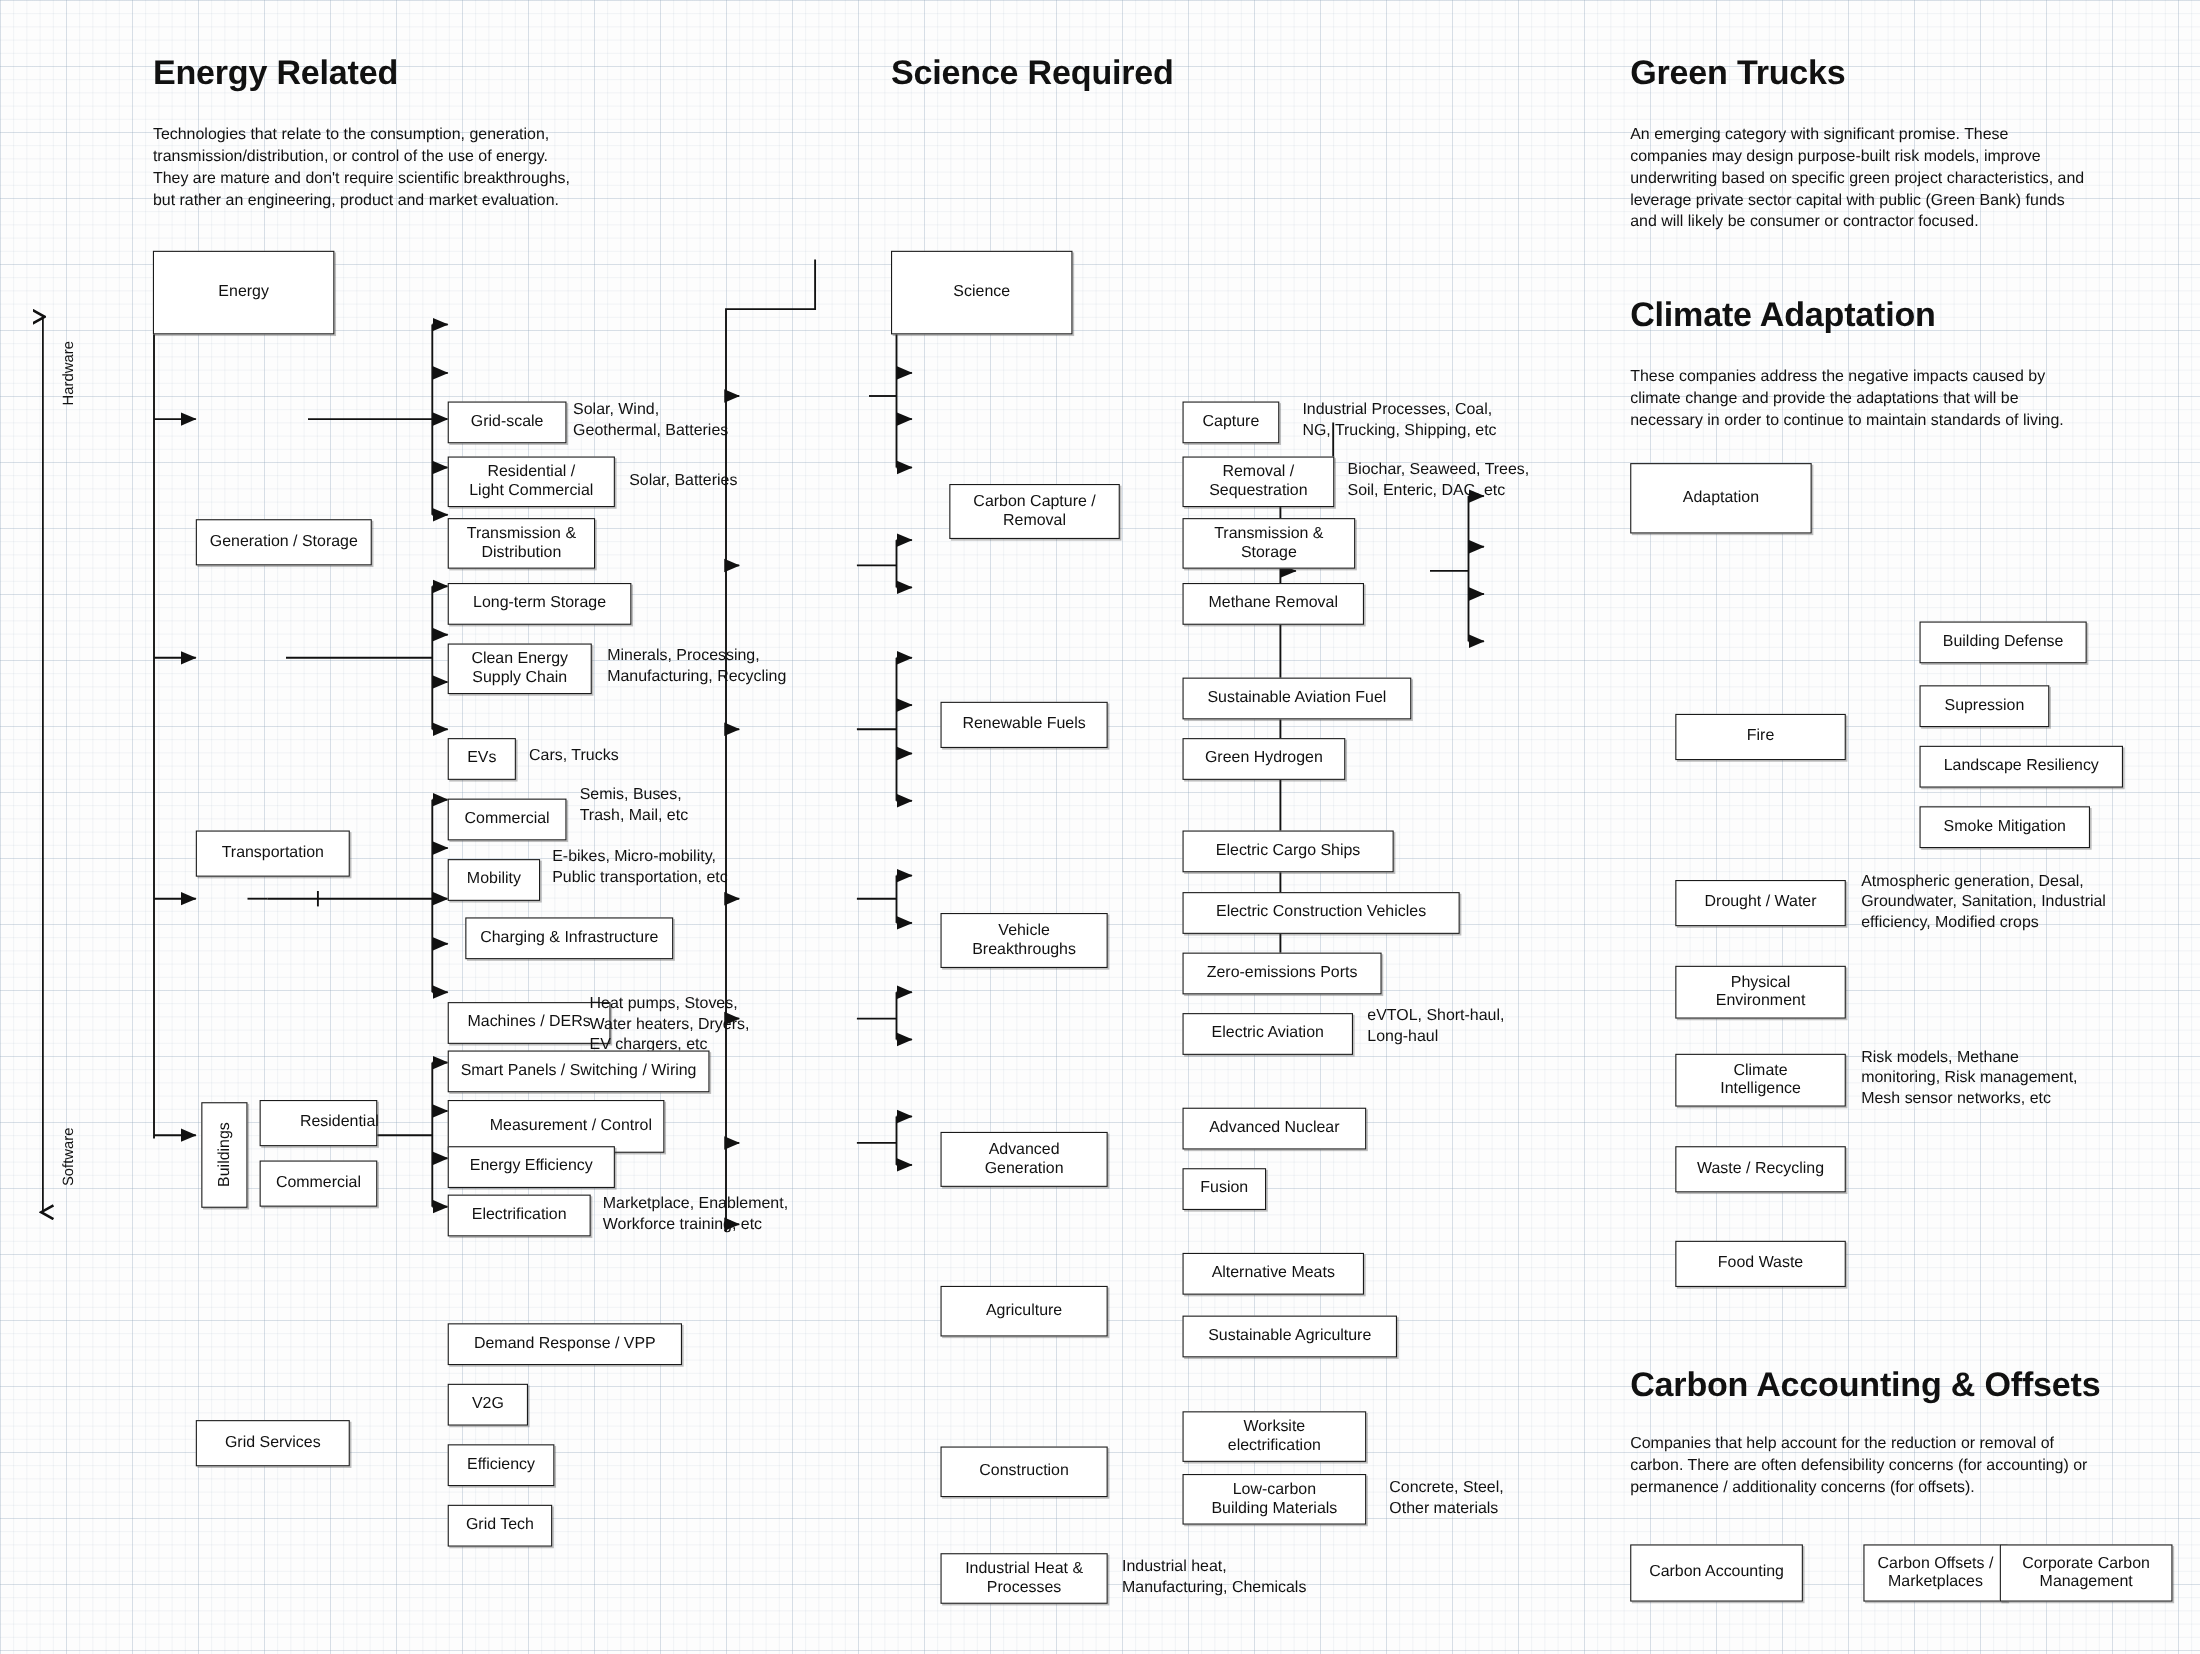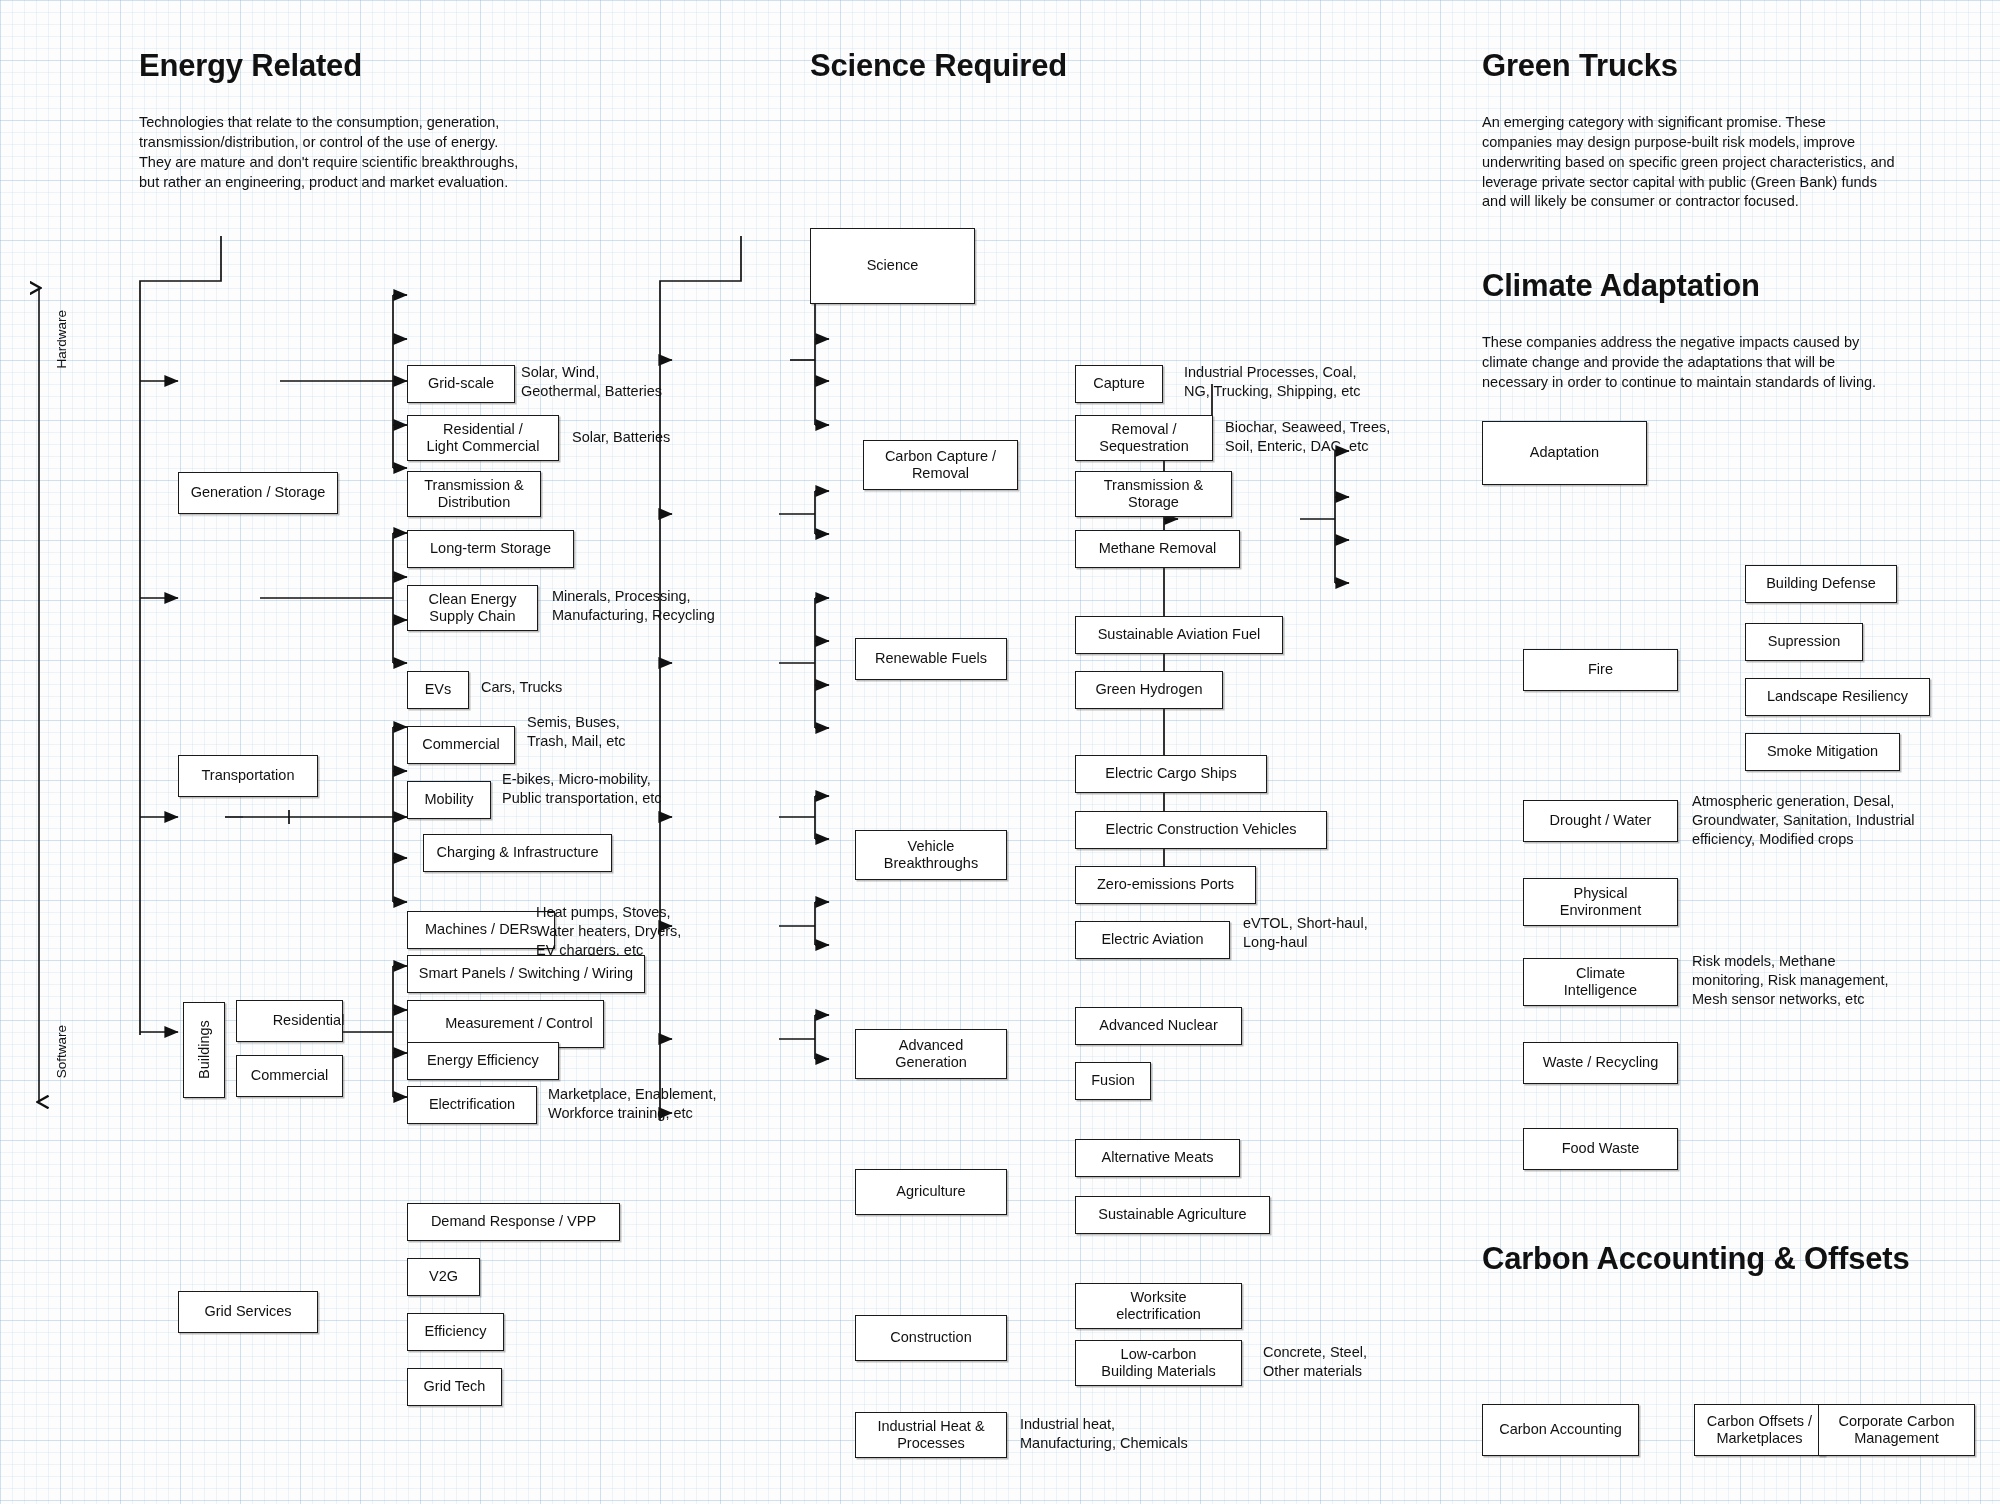--- a/index.html
+++ b/index.html
@@ -194,20 +194,21 @@
     <div class="axis-label" style="left:54px;top:310px;">Hardware</div>
     <div class="axis-label" style="left:54px;top:1025px;">Software</div>
   </div>
 
   <h1 class="sec-title" style="position:absolute;left:139px;top:48px;">Energy Related</h1>
   <p class="sec-desc" style="position:absolute;left:139px;top:113px;width:470px;">Technologies that relate to the consumption, generation,
 transmission/distribution, or control of the use of energy.
 They are mature and don't require scientific breakthroughs,
 but rather an engineering, product and market evaluation.</p>
 
+  <div class="node root" style="left:139px;top:228px;width:165px;height:76px;">Energy</div>
 
   <div class="node" style="left:178px;top:472px;width:160px;height:42px;">Generation / Storage</div>
   <div class="node" style="left:407px;top:365px;width:108px;height:38px;">Grid-scale</div>
   <div class="ann" style="left:521px;top:363px;">Solar, Wind,
 Geothermal, Batteries</div>
   <div class="node" style="left:407px;top:415px;width:152px;height:46px;">Residential /
 Light Commercial</div>
   <div class="ann" style="left:572px;top:428px;">Solar, Batteries</div>
   <div class="node" style="left:407px;top:471px;width:134px;height:46px;">Transmission &amp;
 Distribution</div>
@@ -333,20 +334,23 @@
   <div class="node" style="left:1523px;top:958px;width:155px;height:48px;">Climate
 Intelligence</div>
   <div class="ann" style="left:1692px;top:952px;">Risk models, Methane
 monitoring, Risk management,
 Mesh sensor networks, etc</div>
 
   <div class="node" style="left:1523px;top:1042px;width:155px;height:42px;">Waste / Recycling</div>
   <div class="node" style="left:1523px;top:1128px;width:155px;height:42px;">Food Waste</div>
 
   <h1 class="sec-title" style="position:absolute;left:1482px;top:1241px;">Carbon Accounting &amp; Offsets</h1>
+  <p class="sec-desc" style="position:absolute;left:1482px;top:1303px;width:490px;">Companies that help account for the reduction or removal of
+carbon. There are often defensibility concerns (for accounting) or
+permanence / additionality concerns (for offsets).</p>
 
   <div class="node" style="left:1482px;top:1404px;width:157px;height:52px;">Carbon Accounting</div>
   <div class="node" style="left:1650px;top:1404px;width:131px;height:52px;margin-left:44px;">Carbon Offsets /
 Marketplaces</div>
   <div class="node" style="left:1818px;top:1404px;width:157px;height:52px;">Corporate Carbon
 Management</div>
 
 </div>
 
 </body></html>

